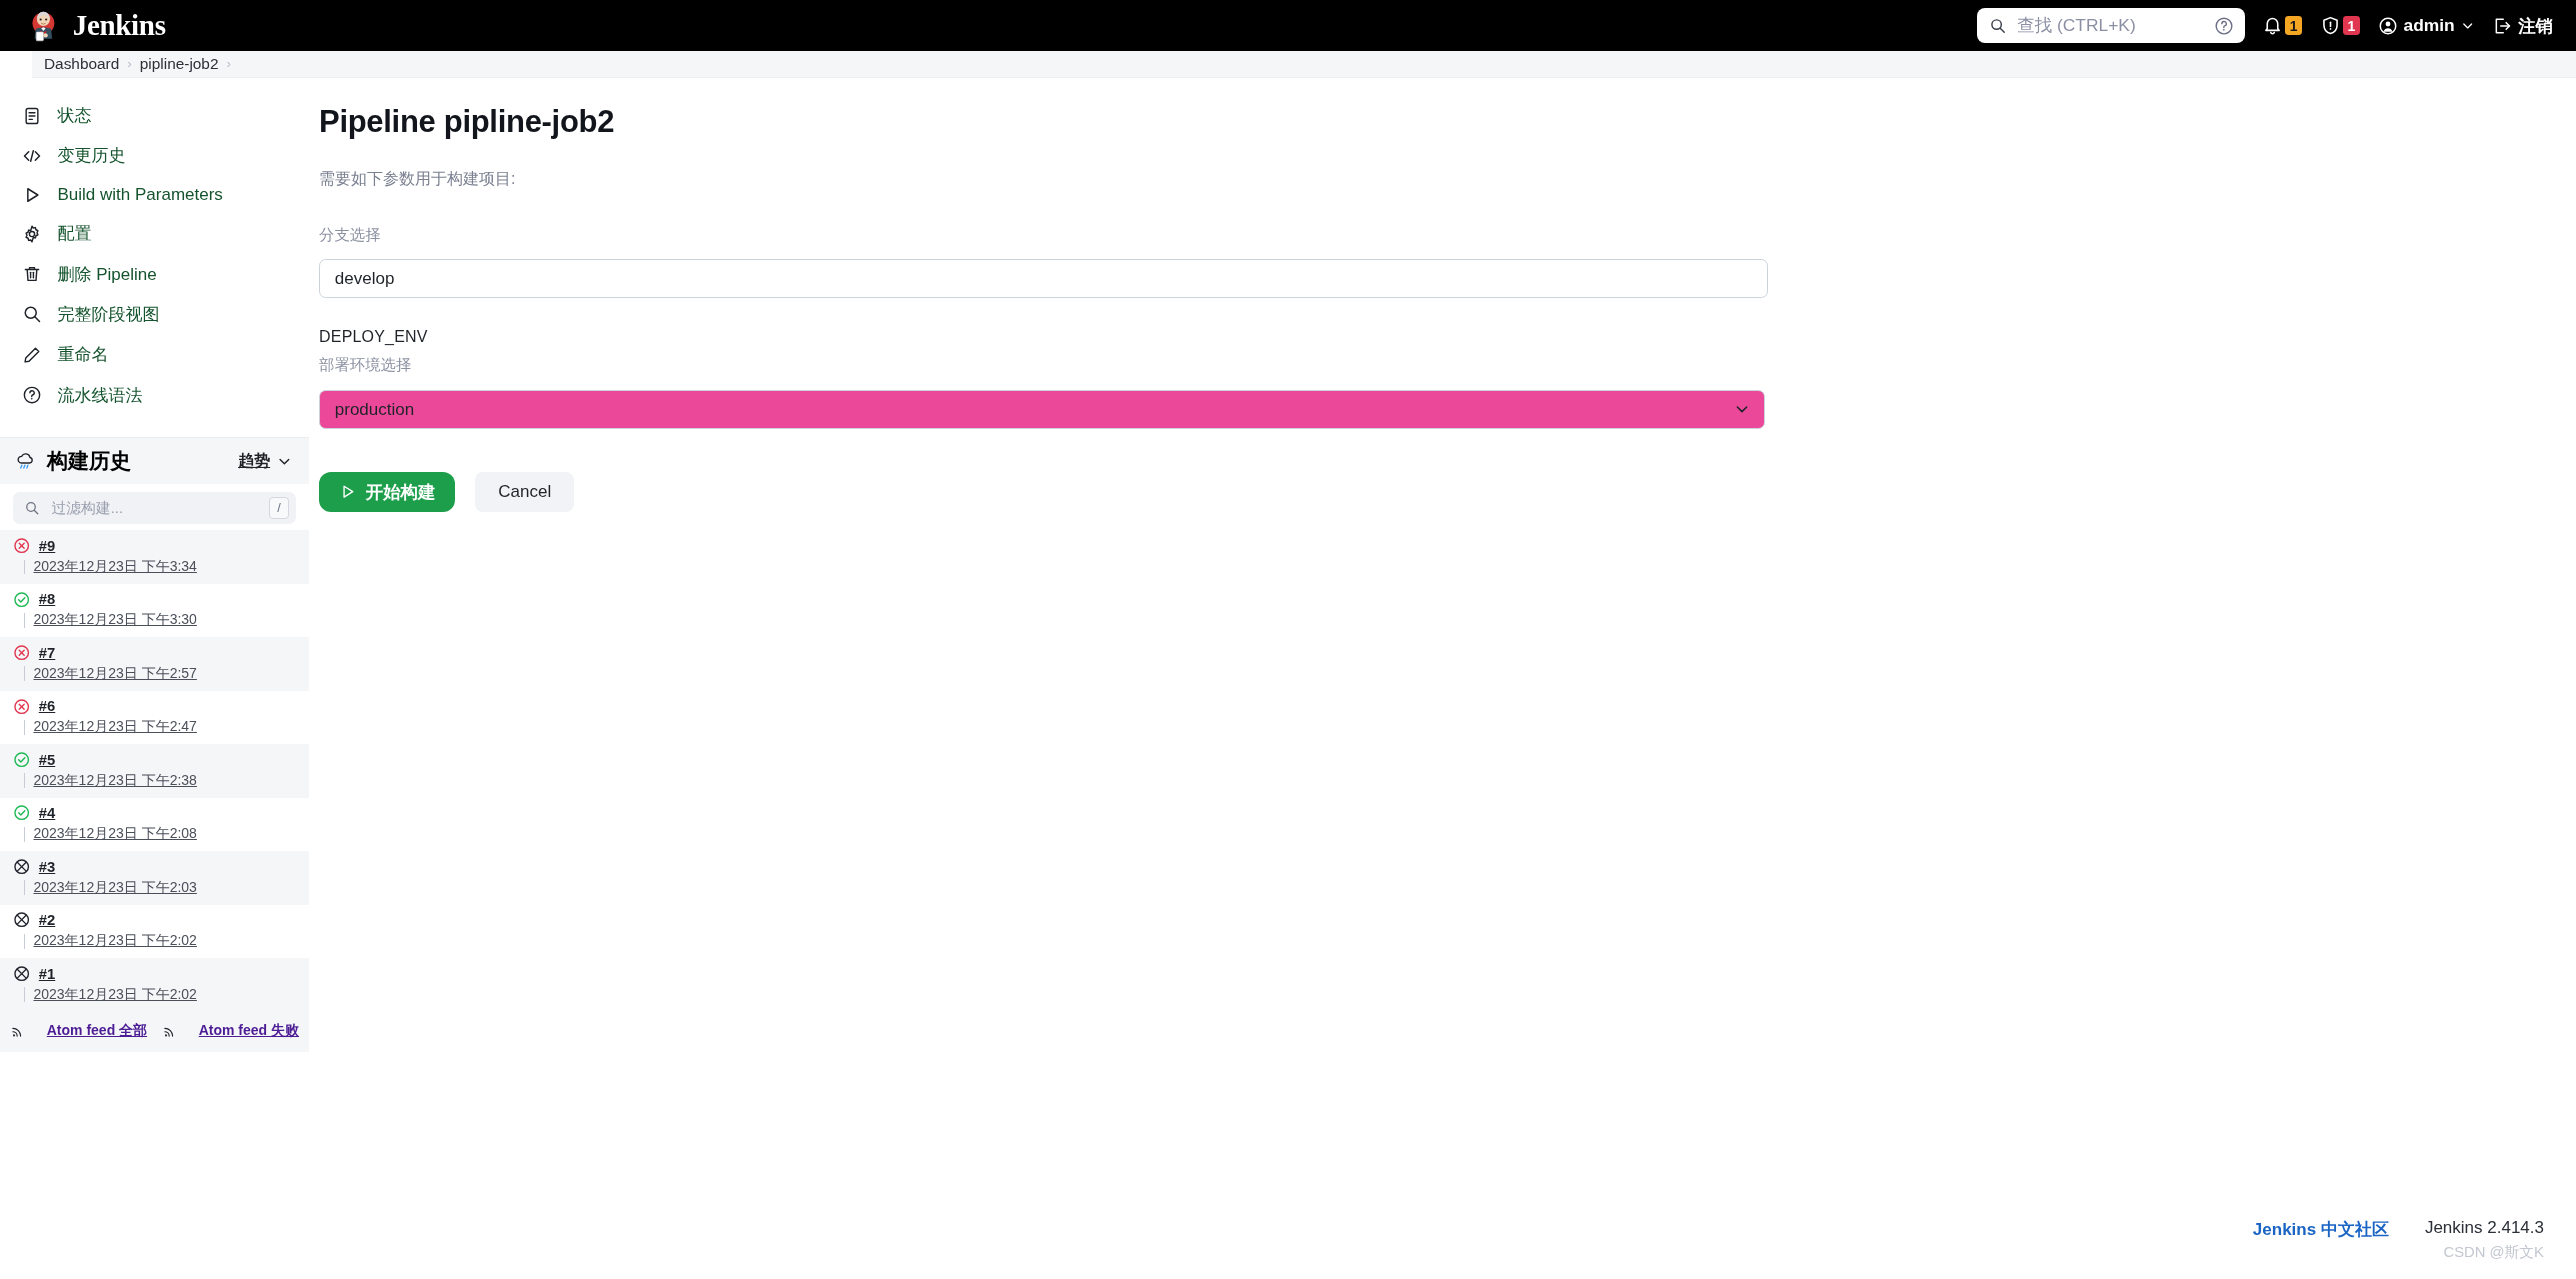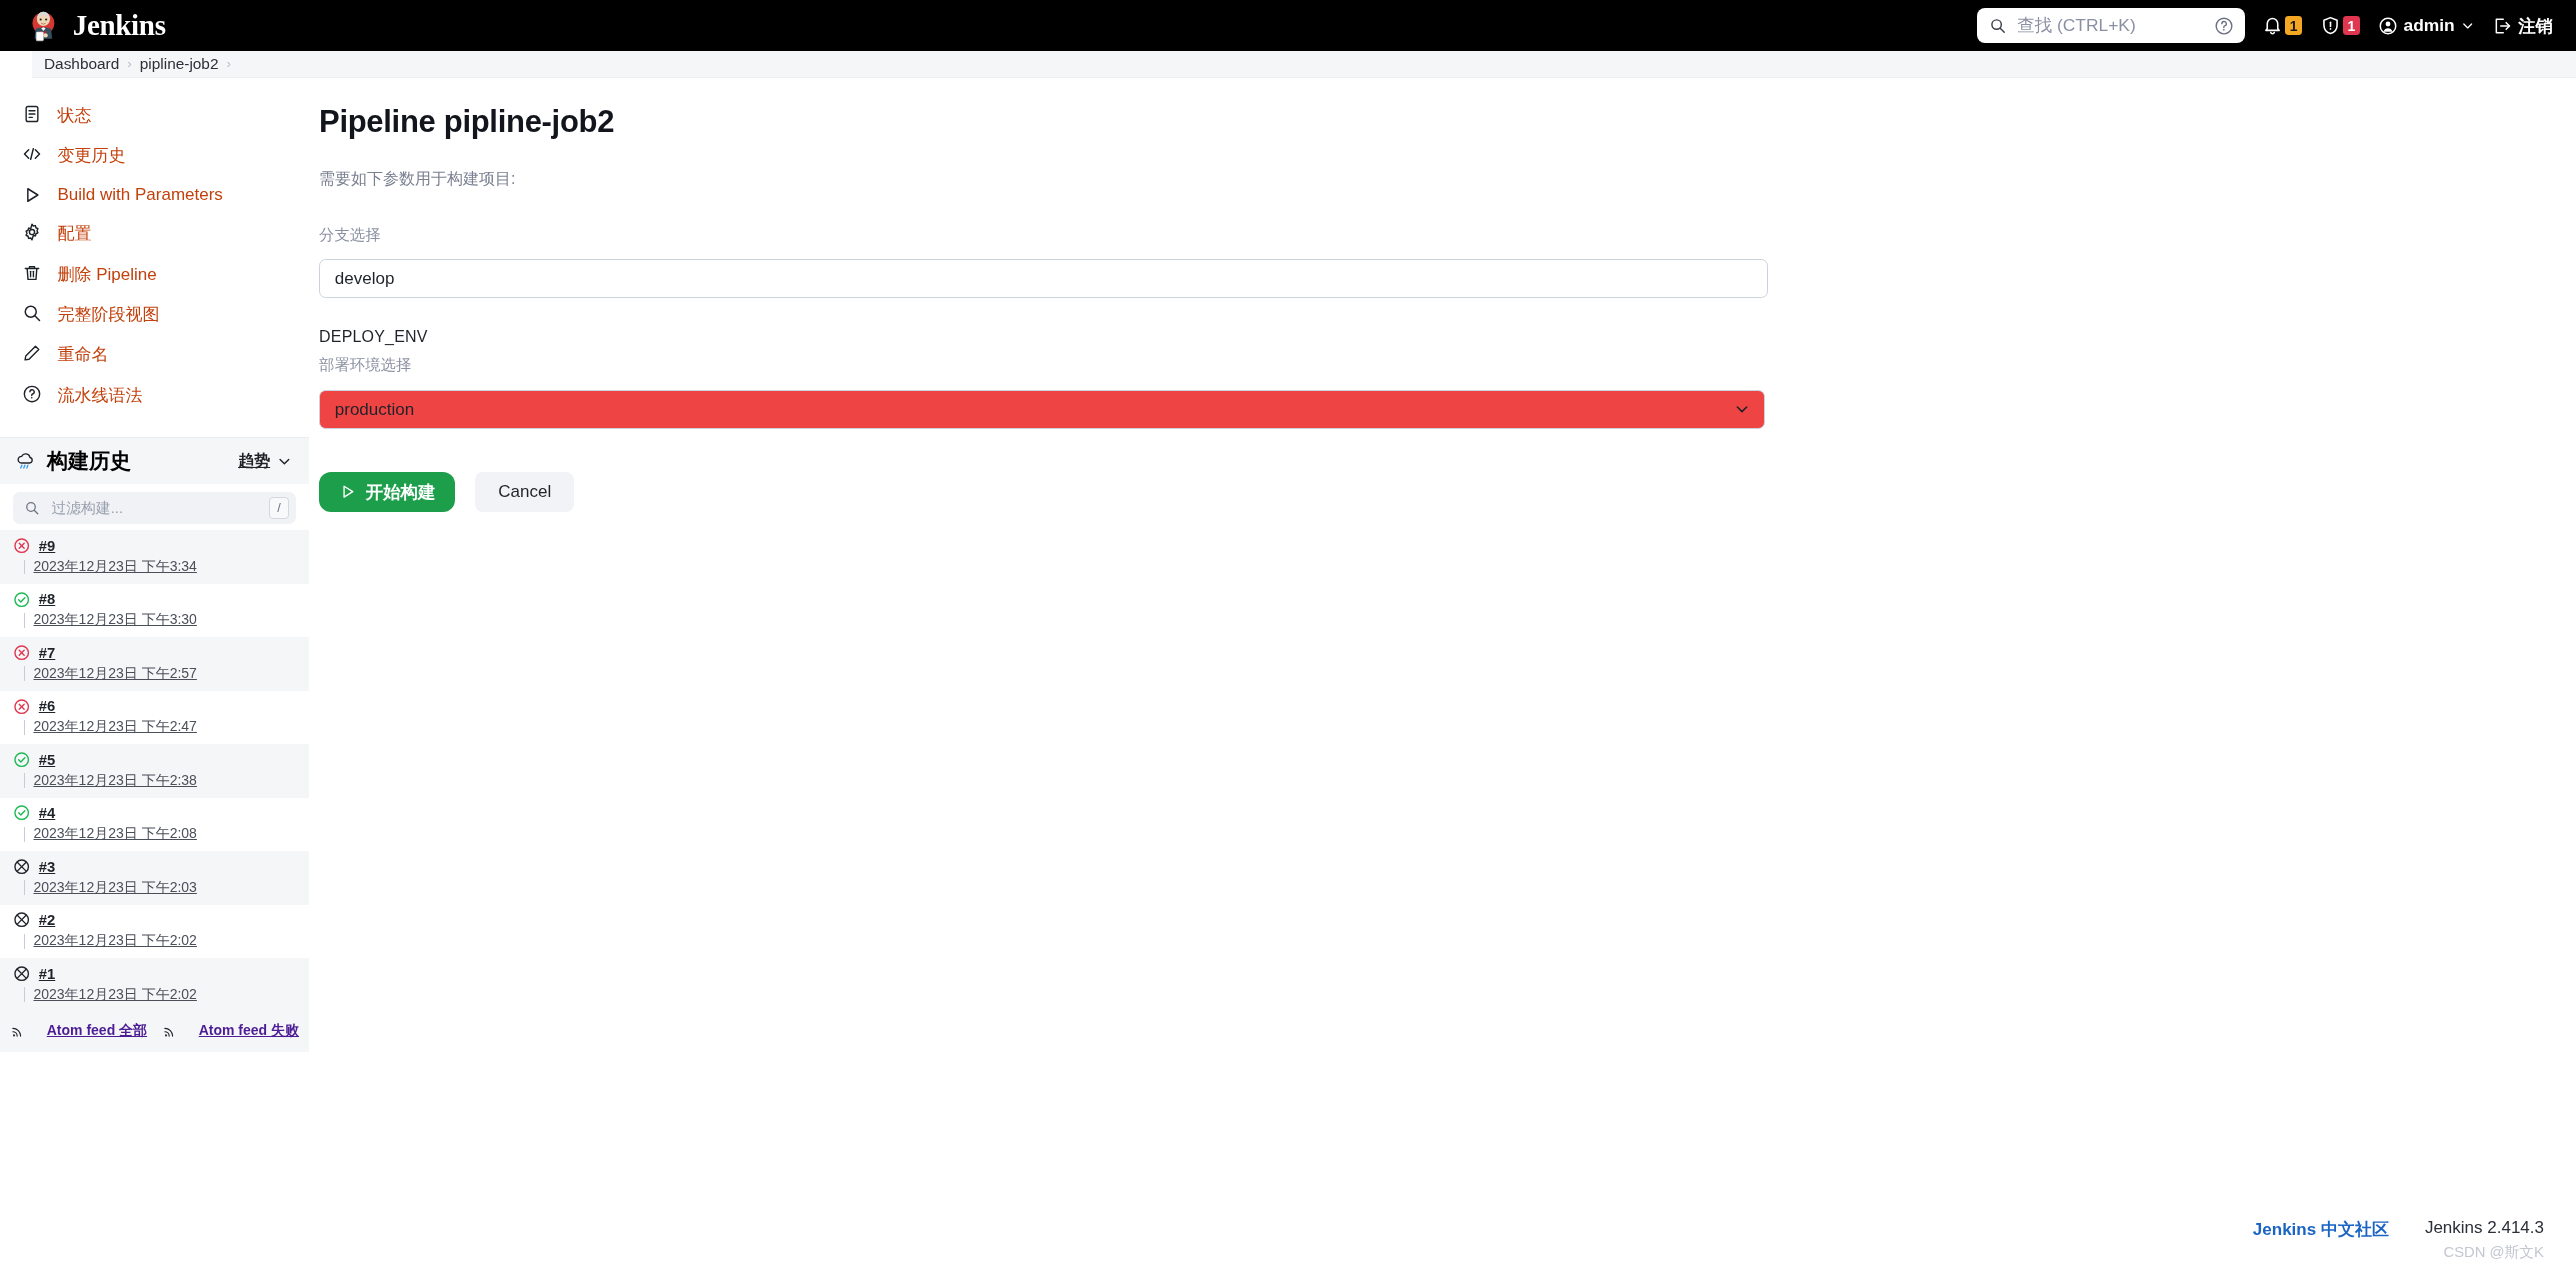--- a/index.html
+++ b/index.html
@@ -132,26 +132,26 @@
   }
 
   
   #sidebar {
     width: 309px;
     flex: none;
     padding-top: 17.4px;
   }
   .nav-item {
     display: flex;
-    align-items: flex-start;
+    align-items: center;
     gap: 16px;
     padding: 8.7px 0 8.7px 21.5px;
     cursor: pointer;
     font-size: 17px;
-    color: #c2410c;
+    color: #14532d;
   }
   .nav-ic { width: 20px; height: 20px; flex: none; display:block; }
 
   
   #build-history {
     margin-top: 22px;
     border-top: 0.7px solid #e9ebef;
   }
   .bh-header {
     background: #f5f6f8;
@@ -284,21 +284,21 @@
   .select-wrap { position: relative; width: 1446px; }
   .param-select {
     width: 100%;
     height: 39px;
     border: 0.7px solid #ccd3dd;
     border-radius: 6.7px;
     padding: 0 40px 0 14.8px;
     font-size: 17px;
     color: #1f2329;
     font-family: "Liberation Sans", sans-serif;
-    background: #ef4444;
+    background: #ec4899;
     appearance: none;
     -webkit-appearance: none;
     outline: none;
   }
   .select-chev {
     position: absolute;
     right: 14.8px; top: 50%;
     transform: translateY(-50%);
     pointer-events: none;
   }

